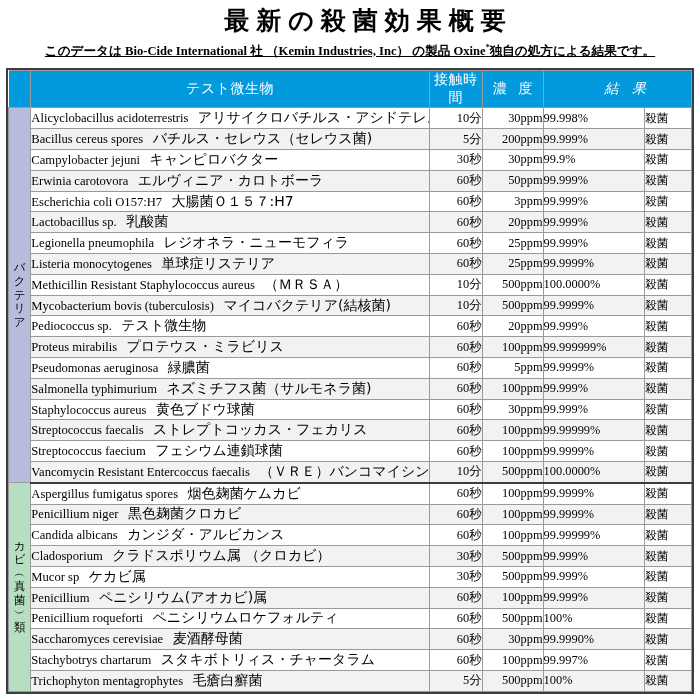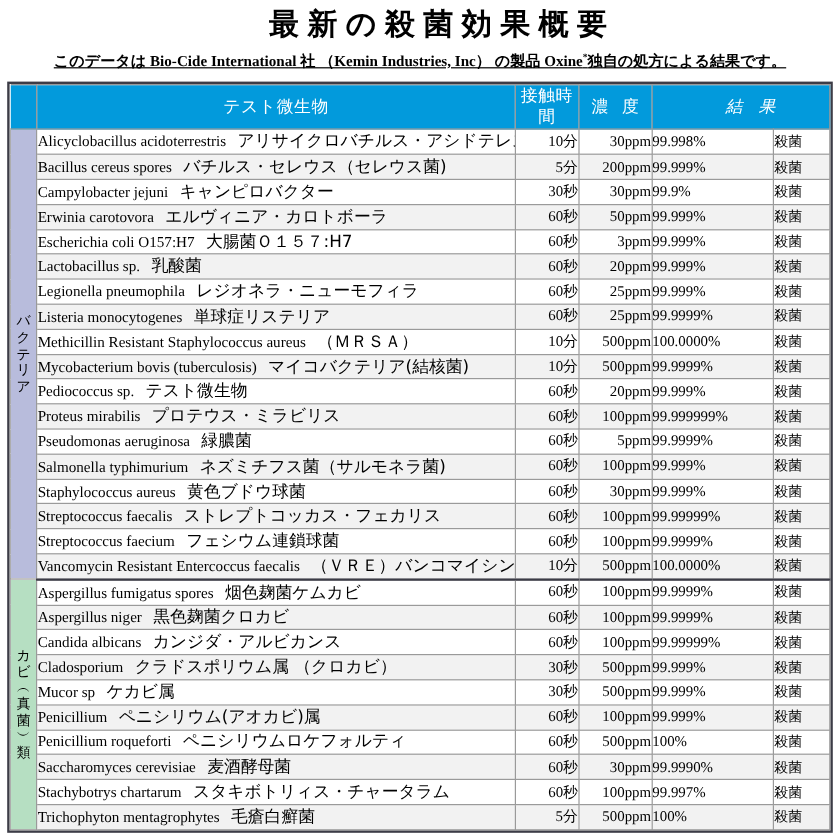--- a/index.html
+++ b/index.html
@@ -320,21 +320,21 @@
                 <span>類</span>
               </span>
             </td>
             <td class="name"><span class="sci">Aspergillus fumigatus spores</span>&nbsp;&nbsp;&nbsp;<span class="jpn">烟色麹菌ケムカビ</span></td>
             <td class="time">60秒</td>
             <td class="conc">100ppm</td>
             <td class="pct">99.9999%</td>
             <td class="kill">殺菌</td>
           </tr>
           <tr class="alt">
-            <td class="name"><span class="sci">Aspergillus niger</span>&nbsp;&nbsp;&nbsp;<span class="jpn">黒色麹菌クロカビ</span></td>
+            <td class="name"><span class="sci">Penicillium niger</span>&nbsp;&nbsp;&nbsp;<span class="jpn">黒色麹菌クロカビ</span></td>
             <td class="time">60秒</td>
             <td class="conc">100ppm</td>
             <td class="pct">99.9999%</td>
             <td class="kill">殺菌</td>
           </tr>
           <tr>
             <td class="name"><span class="sci">Candida albicans</span>&nbsp;&nbsp;&nbsp;<span class="jpn">カンジダ・アルビカンス</span></td>
             <td class="time">60秒</td>
             <td class="conc">100ppm</td>
             <td class="pct">99.99999%</td>

